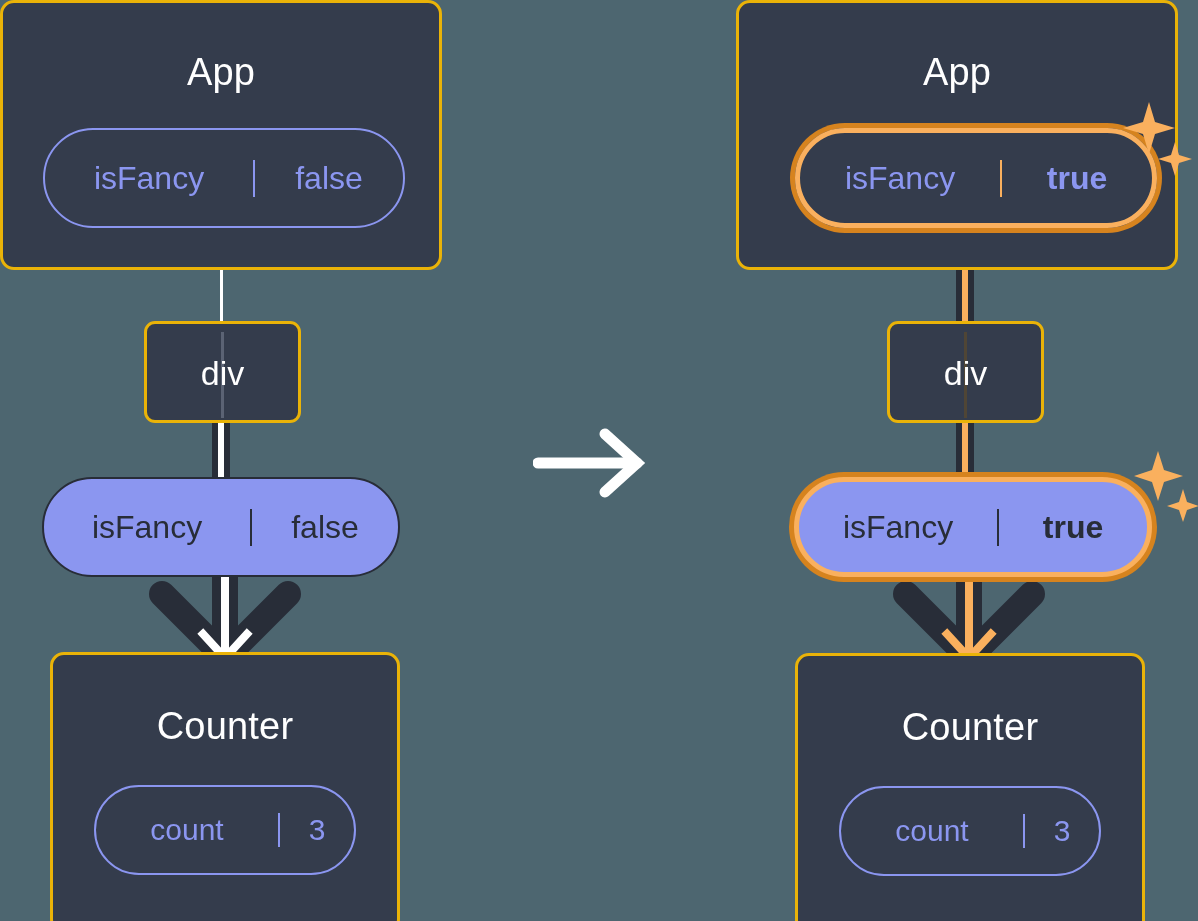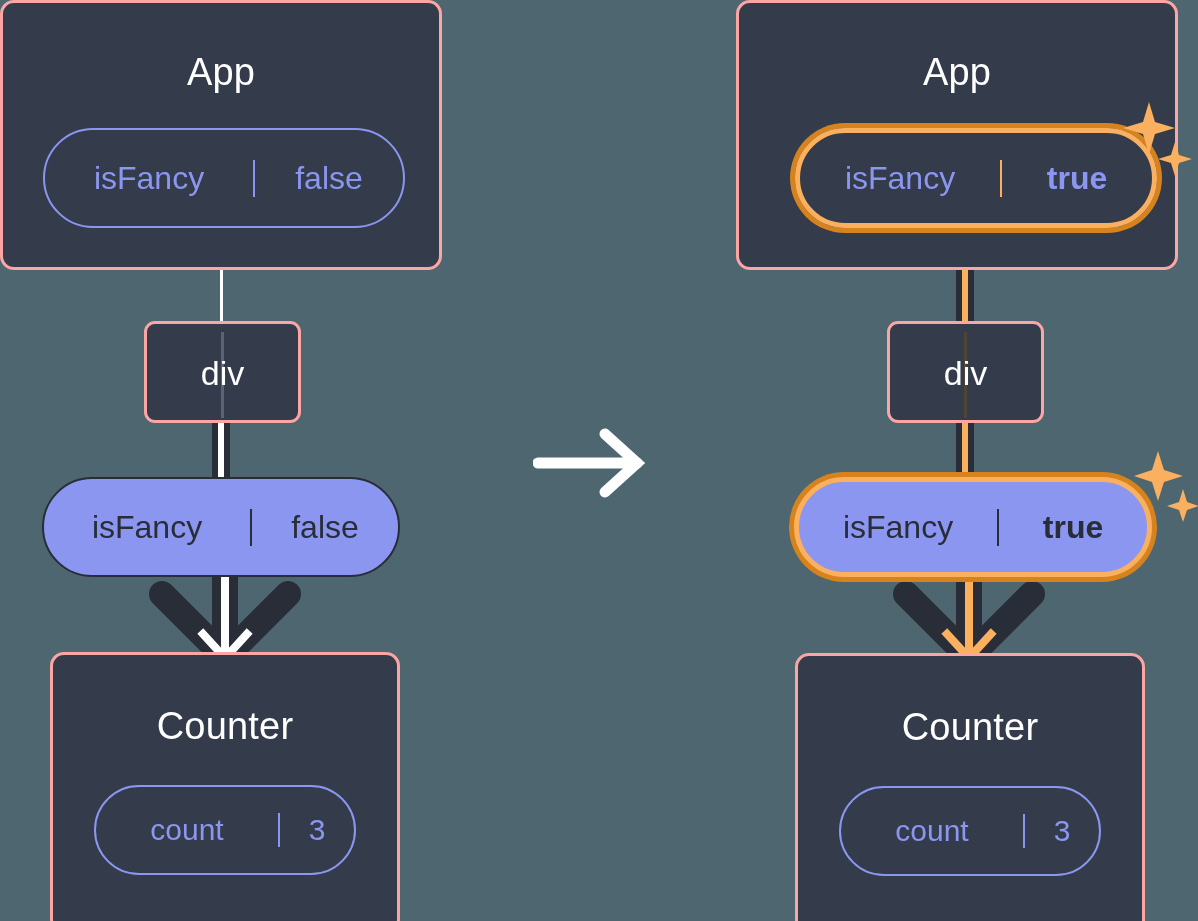--- a/index.html
+++ b/index.html
@@ -16,21 +16,21 @@
     font-family: "Liberation Sans", sans-serif;
   }
   .panel { position: absolute; top: 0; height: 921px; width: 599px; }
   .panel.left  { left: 0; }
   .panel.right { left: 599px; }
 
   
   .card {
     position: absolute;
     background: #343c4c;
-    border: 3px solid #fca5a5;
+    border: 3px solid #eab308;
     border-radius: 14px;
     box-sizing: border-box;
     z-index: 5;
   }
   .card-title {
     position: absolute;
     left: 0; right: 0;
     text-align: center;
     color: #ffffff;
     font-size: 38px;

